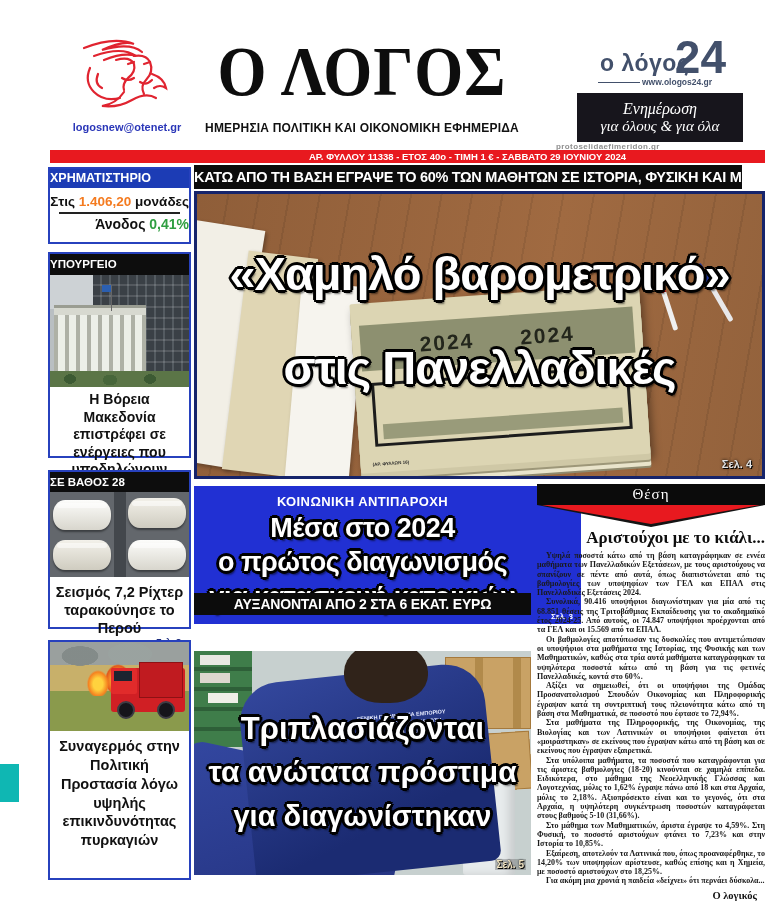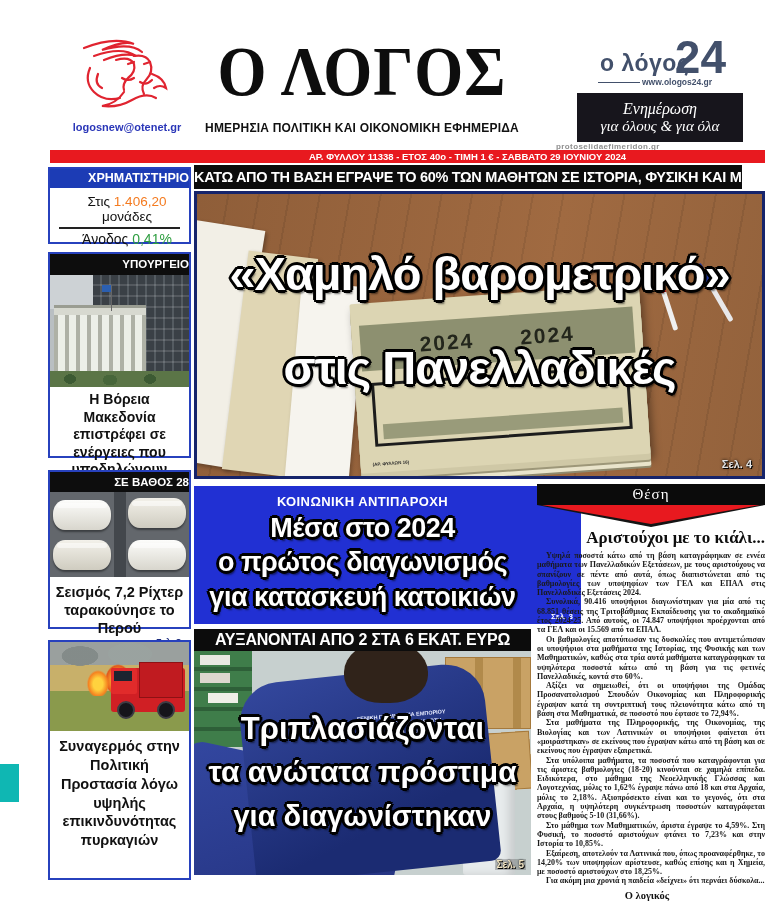--- a/index.html
+++ b/index.html
@@ -23,24 +23,24 @@
                font-family:"Liberation Serif","DejaVu Serif",serif;font-style:italic;}
   #tagline-box .l1{font-size:16px;}
   #tagline-box .l2{font-size:15px;}
   #watermark{left:556px;top:142px;font-size:8px;font-weight:bold;color:#8f8f8f;letter-spacing:.4px;}
   #issue-band{left:50px;top:150px;width:715px;height:13px;background:#e8191f;color:#fff;
               font-size:9.5px;font-weight:bold;line-height:13px;text-align:center;padding-left:120px;box-sizing:border-box;}
   #top-banner{left:194px;top:165px;width:548px;height:24px;background:#0c0c0c;color:#fff;
               font-size:14.5px;font-weight:bold;line-height:24px;text-align:center;letter-spacing:-.3px;white-space:nowrap;}
   
   .sbox{left:48px;width:143px;border:2px solid #2741bd;box-sizing:border-box;background:#fff;}
-  .sbox .hd{background:#0d0d0d;color:#fff;font-weight:bold;text-align:right;}
+  .sbox .hd{background:#0d0d0d;color:#fff;font-weight:bold;text-align:left;}
   #stock-box{top:167px;height:77px;}
   #stock-box .hd{background:#1c3cb5;font-size:12.5px;line-height:19px;height:19px;}
-  .stock-line{ text-align:center;font-weight:normal;margin-left:15px;}
+  .stock-line{ text-align:right;font-weight:bold;}
   #stock-l1{margin-top:6px;font-size:13.5px;}
   #stock-l1 .pts{color:#f47b20;}
   #stock-div{border-top:2.5px solid #222;margin:3px 9px 2px 9px;}
   #stock-l2{font-size:14px;}
   #stock-l2 .chg{color:#2f9e41;}
   #fm-box{top:252px;height:206px;}
   #fm-box .hd{font-size:11.5px;line-height:21px;height:21px;}
   #quake-box{top:470px;height:159px;}
   #quake-box .hd{font-size:11.5px;line-height:20px;height:20px;}
   #fire-box{top:640px;height:240px;}
@@ -105,22 +105,22 @@
   #hero-h1{left:0;top:52px;width:565px;font-size:47px;letter-spacing:-1px;}
   #hero-h2{left:0;top:146px;width:565px;font-size:47px;letter-spacing:-1px;}
   #hero-page{right:10px;bottom:6px;font-size:11px;font-weight:bold;color:#e3e3e3;text-shadow:1px 1px 0 #000,0 0 3px #000;}
   
   #social{left:194px;top:486px;width:387px;height:138px;background:#2130d3;}
   #social-kicker{left:0;top:8px;width:337px;text-align:center;color:#fff;font-weight:bold;font-size:13px;letter-spacing:.4px;}
   .soc-line{left:0;width:337px;font-size:27px;letter-spacing:-.5px;}
   #soc-l1{top:27px;} #soc-l2{top:61px;} #soc-l3{top:96px;}
   #social-page{right:8px;bottom:3px;font-size:8px;font-weight:bold;color:#fff;}
   
-  #fines-banner{left:194px;top:629px;width:337px;height:22px;background:#0c0c0c;color:#fff;
-                font-size:16px;font-weight:bold;line-height:22px;text-align:center;letter-spacing:-.2px;}
+  #fines-banner{left:194px;top:593px;width:337px;height:22px;background:#0c0c0c;color:#fff;
+                font-size:14px;font-weight:bold;line-height:22px;text-align:center;letter-spacing:-.2px;}
   #fines{left:194px;top:651px;width:337px;height:224px;background:#c7d0cf;overflow:hidden;}
   #shelf{position:absolute;left:0;top:0;width:58px;height:96px;background:
      repeating-linear-gradient(#3f7d4a 0 16px,#2e5f38 16px 20px);}
   #shelf:after{content:"";position:absolute;left:6px;top:4px;width:30px;height:10px;background:#e8e8e2;box-shadow:0 18px 0 #dcd8ce,8px 38px 0 #efefe7;}
   #jacket2{position:absolute;left:-24px;top:110px;width:230px;height:150px;background:linear-gradient(150deg,#3347a0,#22307c);transform:rotate(12deg);border-radius:18px;}
   #jacket2-text{position:absolute;left:70px;top:26px;width:130px;transform:rotate(8deg);color:#dfe6ff;font-size:6px;font-weight:bold;text-align:center;}
   #jacket1{position:absolute;left:52px;top:22px;width:246px;height:200px;background:linear-gradient(160deg,#34489e,#1b2b72 70%);
            border-radius:40px 40px 10px 10px;transform:rotate(-6deg);}
   #head{position:absolute;left:150px;top:-10px;width:84px;height:62px;background:#30231a;border-radius:50% 50% 45% 45%;}
   #jacket1-text{position:absolute;left:128px;top:60px;width:160px;transform:rotate(-5deg);color:#e8ecff;
@@ -140,21 +140,21 @@
   #opinion-bar{position:relative;height:21px;background:#0b0b0b;color:#fff;text-align:center;
                font-family:"Liberation Serif","DejaVu Serif",serif;font-size:15px;line-height:21px;letter-spacing:1px;}
   #ribbon{position:relative;height:22px;}
   #ribbon .tri-b{position:absolute;left:0;top:0;width:0;height:0;border-left:114px solid transparent;border-right:114px solid transparent;border-top:22px solid #141414;}
   #ribbon .tri-r{position:absolute;left:5px;top:0;width:0;height:0;border-left:109px solid transparent;border-right:109px solid transparent;border-top:19px solid #e8191f;}
   #opinion-title{margin-top:1px;text-align:right;font-family:"Liberation Serif","DejaVu Serif",serif;
                  font-weight:bold;font-size:17px;color:#0d0d0d;}
   #opinion-body{margin-top:3px;font-family:"Liberation Serif","DejaVu Serif",serif;font-size:8px;
                 font-weight:700;line-height:9.3px;text-align:justify;color:#1a1a1a;}
   #opinion-body p{margin:0;text-indent:9px;}
-  #opinion-sign{margin-top:4px;padding-right:8px;text-align:center;font-family:"Liberation Serif","DejaVu Serif",serif;
+  #opinion-sign{margin-top:4px;padding-right:8px;text-align:right;font-family:"Liberation Serif","DejaVu Serif",serif;
                 font-weight:bold;font-size:10.5px;}
 </style>
 </head>
 <body>
 
 <div id="page">
 
   <div class="abs" id="logo-art">
     <svg width="126" height="84" viewBox="0 0 126 84">
       <g fill="none" stroke="#e02430" stroke-width="2.2" stroke-linecap="round">

